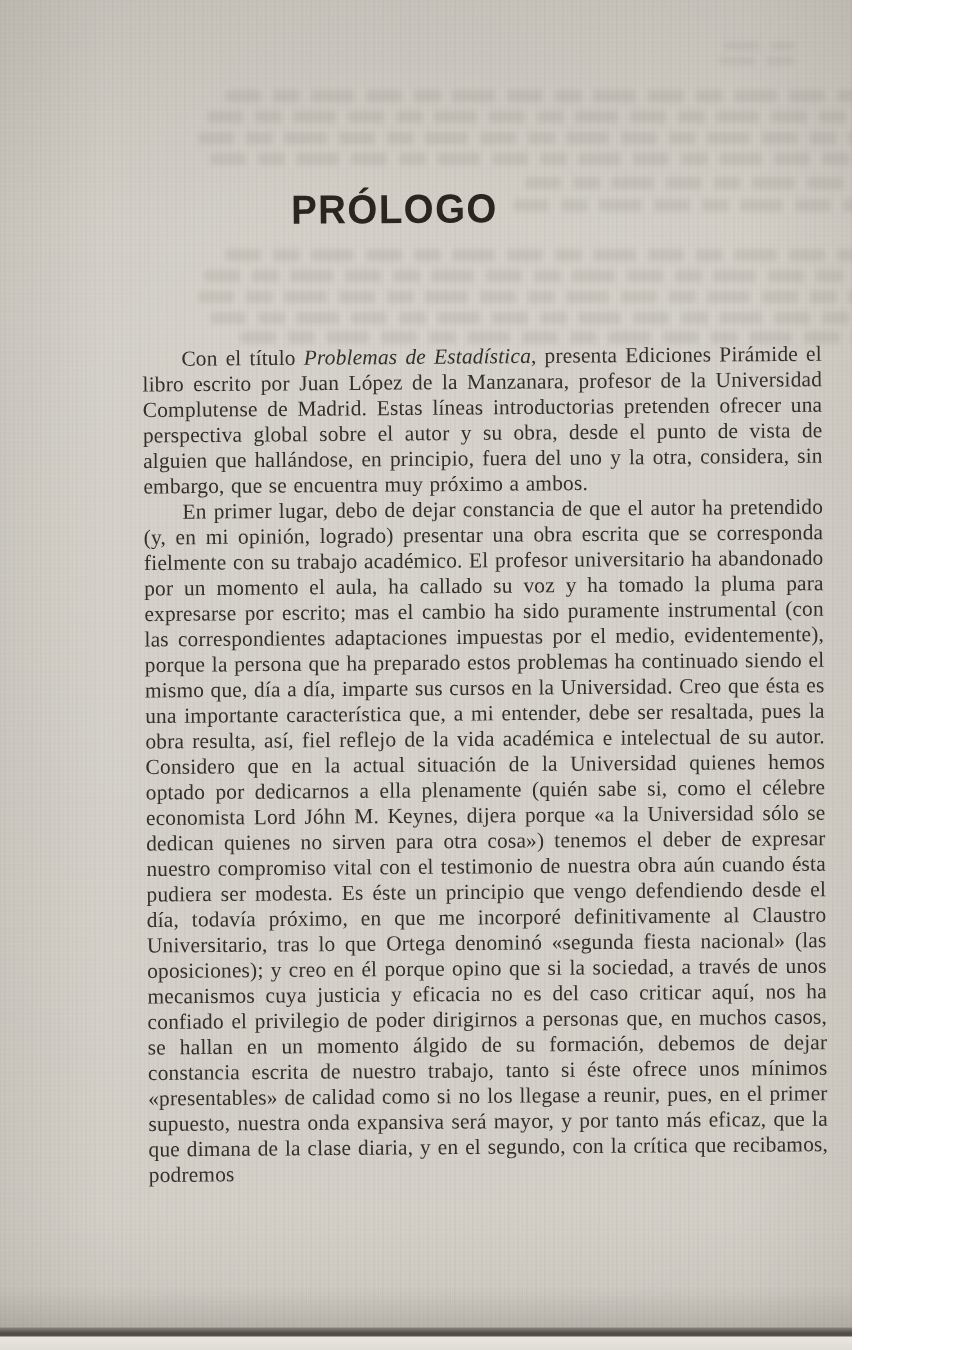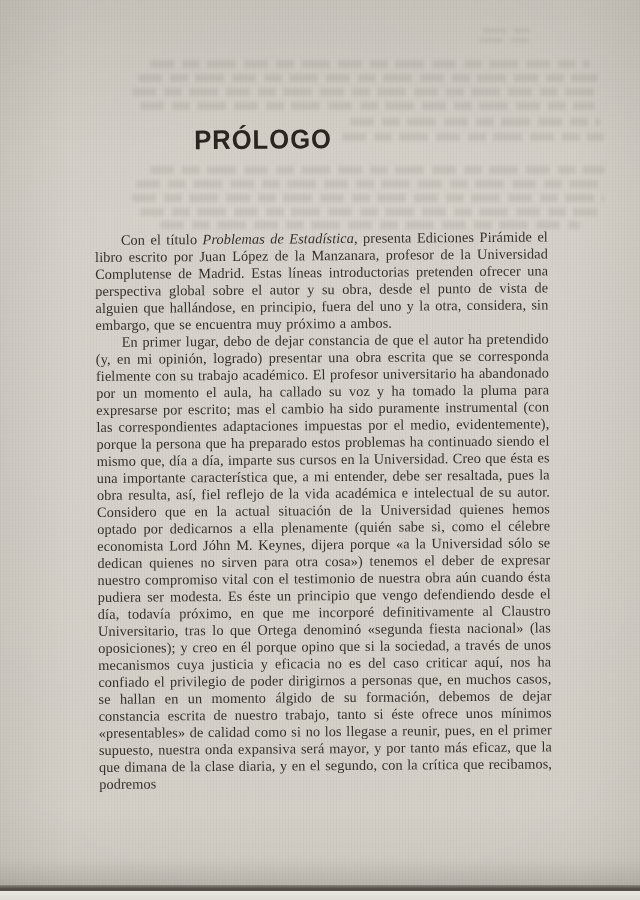--- a/index.html
+++ b/index.html
@@ -4,21 +4,21 @@
 <style>
   html, body {
     margin: 0; padding: 0;
     width: 640px; height: 900px;
     overflow: hidden;
     font-family: "Liberation Serif", serif;
   }
   
   .photo {
     position: relative;
-    width: 640px; height: 900px;
+    width: 568px; height: 900px;
     background: #d2cec6;
     overflow: hidden;
   }
   .paper {
     position: absolute; inset: 0;
     background:
       radial-gradient(ellipse 120% 90% at 48% 42%, rgba(255,255,255,0.10), rgba(0,0,0,0) 70%),
       linear-gradient(180deg, rgba(108,102,90,0.14), rgba(108,102,90,0.02) 150px, rgba(108,102,90,0) 220px),
       linear-gradient(0deg, rgba(108,102,90,0.10), rgba(108,102,90,0) 90px),
       linear-gradient(90deg, rgba(108,102,90,0.10), rgba(108,102,90,0) 70px),

